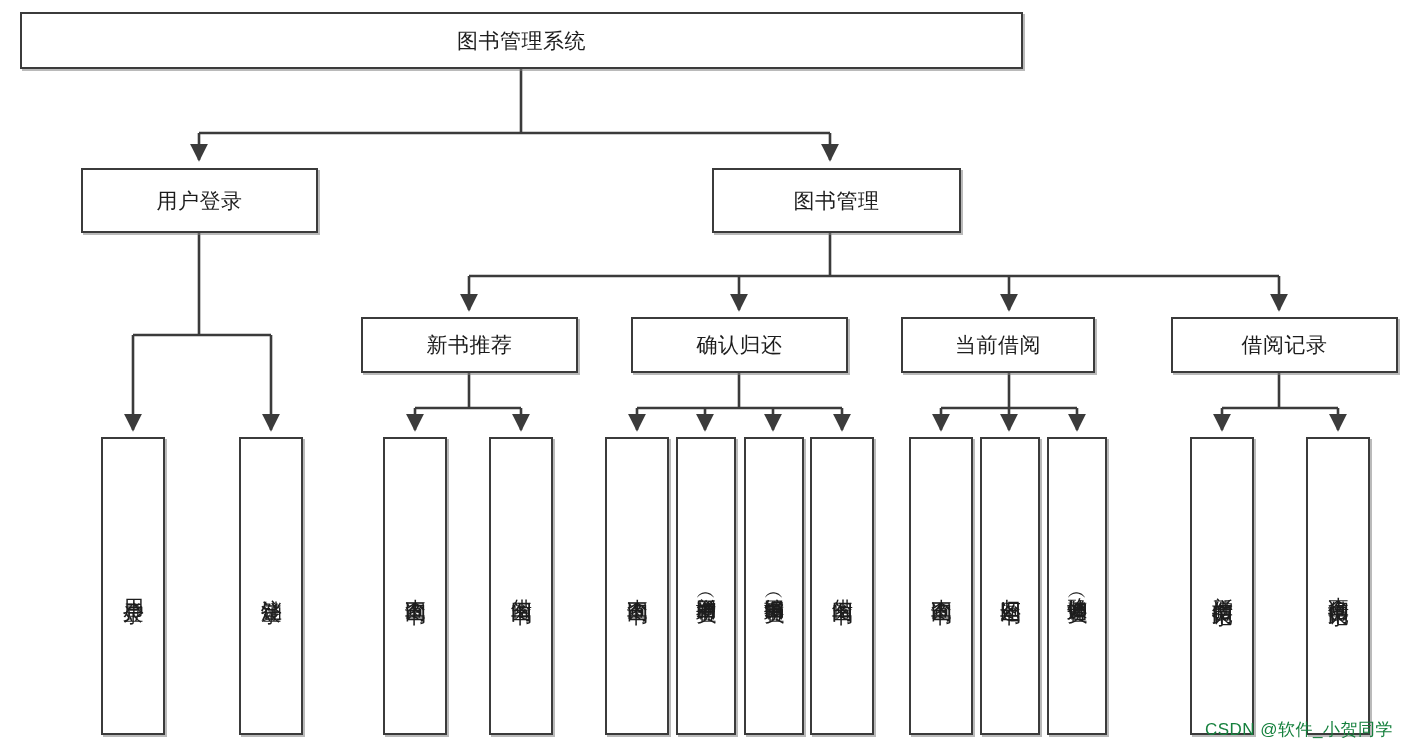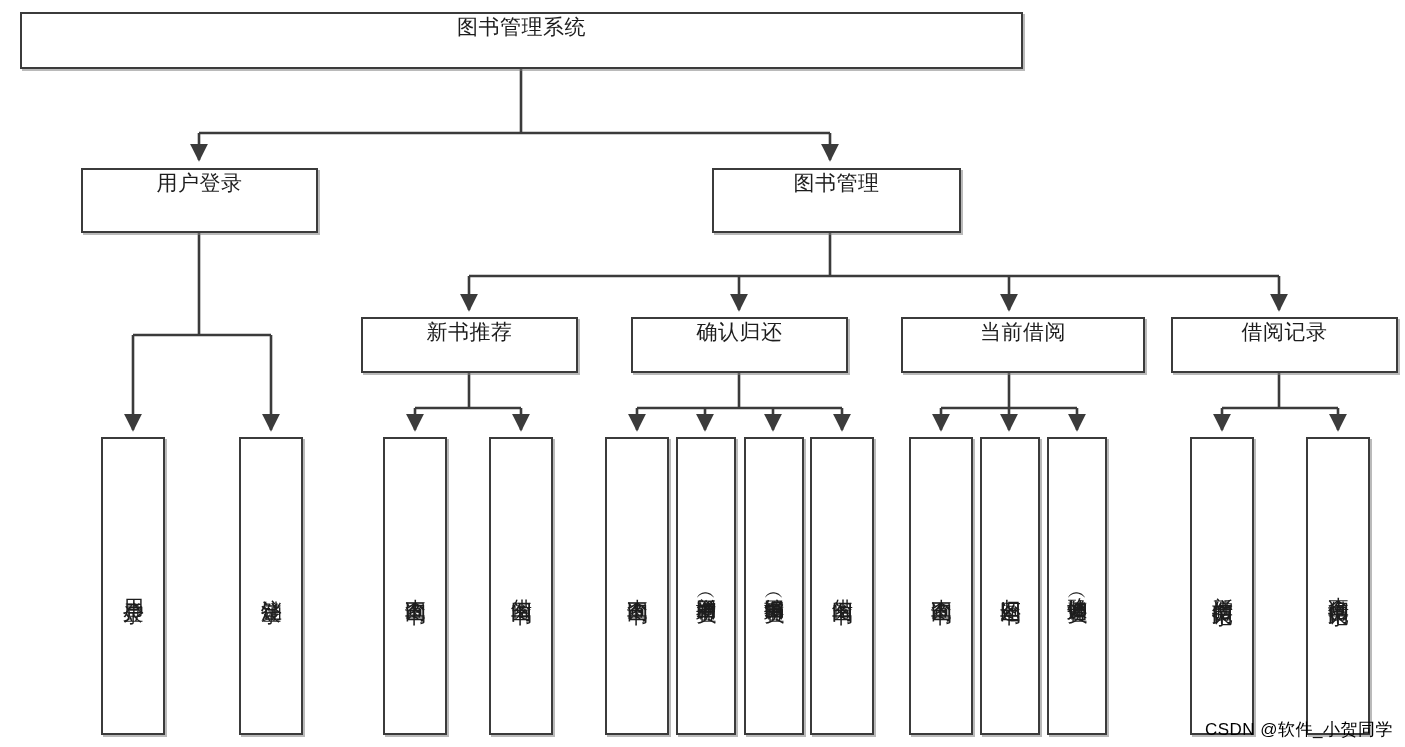--- a/index.html
+++ b/index.html
@@ -23,20 +23,21 @@
     top: 0;
     width: 1405px;
     height: 747px;
   }
   .node {
     position: absolute;
     box-sizing: border-box;
     border: 2px solid #3b3b3b;
     background: #ffffff;
     display: flex;
+    align-items: center;
     justify-content: center;
     box-shadow: 2px 2px 0 rgba(130,130,130,0.55);
   }
   .node .lbl {
     color: #1d1d1d;
     font-size: 21px;
     line-height: 1.22;
     letter-spacing: 0.5px;
     white-space: nowrap;
   }
@@ -54,21 +55,21 @@
     max-height: 100%;
   }
   .node.vert.tall .lbl {
     letter-spacing: 1px;
     font-size: 20px;
   }
   #watermark {
     position: absolute;
     right: 12px;
     bottom: 6px;
-    color: #000000;
+    color: #15803d;
     font-size: 17px;
     letter-spacing: 0.5px;
     user-select: none;
     white-space: nowrap;
   }
 </style>
 </head>
 <body>
 
 <div id="canvas">
@@ -133,21 +134,21 @@
   <div class="node" style="left:712px; top:168px; width:249px; height:65px;">
     <span class="lbl">图书管理</span>
   </div>
 
   <div class="node" style="left:361px; top:317px; width:217px; height:56px;">
     <span class="lbl">新书推荐</span>
   </div>
   <div class="node" style="left:631px; top:317px; width:217px; height:56px;">
     <span class="lbl">确认归还</span>
   </div>
-  <div class="node" style="left:901px; top:317px; width:244px; height:56px;">
+  <div class="node" style="left:901px; top:317px; width:194px; height:56px;">
     <span class="lbl">当前借阅</span>
   </div>
   <div class="node" style="left:1171px; top:317px; width:227px; height:56px;">
     <span class="lbl">借阅记录</span>
   </div>
 
   <div class="node vert" style="left:101px; top:437px; width:64px; height:298px;">
     <span class="lbl">用户登录</span>
   </div>
   <div class="node vert" style="left:239px; top:437px; width:64px; height:298px;">

